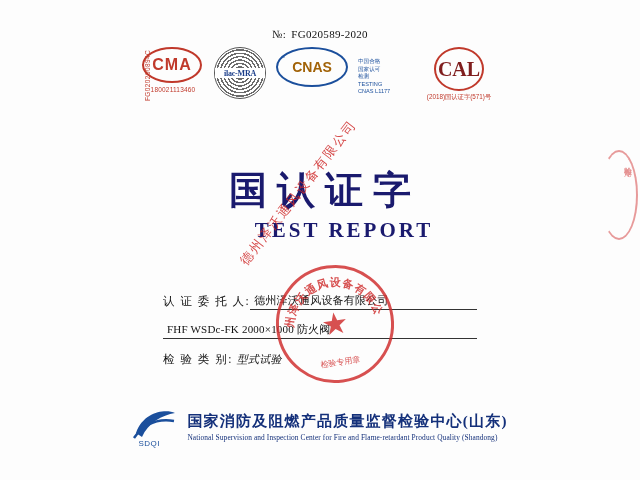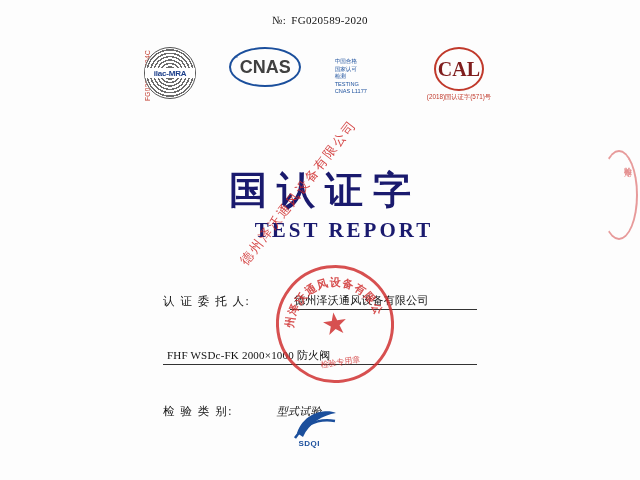--- a/index.html
+++ b/index.html
@@ -18,21 +18,21 @@
   .page {
     position: relative;
     width: 640px;
     height: 480px;
     background: #fdfdfd;
   }
 
   
   .report-no {
     position: absolute;
-    top: 14px;
+    top: 28px;
     left: 0;
     width: 640px;
     text-align: center;
     font-size: 11px;
     color: #111;
     letter-spacing: 0.3px;
   }
   .report-no .label { margin-right: 2px; }
 
   
@@ -113,21 +113,21 @@
   }
   .ilac-band {
     position: absolute;
     left: 0; right: 0;
     top: 40%;
     height: 20%;
     background: #ffffff;
     display: flex;
     align-items: center;
     justify-content: center;
-    font-family: Liberation Sans, sans-serif;
+    font-family: Liberation Serif, serif;
     font-weight: bold;
     font-size: 8px;
     color: #1b3e8a;
     letter-spacing: -0.2px;
   }
 
   
   .logo-cnas {
     width: 74px;
     height: 58px;
@@ -140,22 +140,22 @@
     display: flex;
     align-items: center;
     justify-content: center;
     box-sizing: border-box;
     position: relative;
     overflow: hidden;
   }
   .cnas-text {
     font-family: "Liberation Sans", sans-serif;
     font-weight: bold;
-    font-size: 18px;
-    color: #404040;
+    font-size: 14px;
+    color: #a16207;
     letter-spacing: 0px;
   }
   .cnas-swoosh {
     position: absolute;
     left: -6px;
     top: 6px;
     width: 26px;
     height: 26px;
     border: 2.5px solid #1b4f9c;
     border-radius: 50%;
@@ -235,23 +235,22 @@
   
   .fields {
     position: absolute;
     top: 290px;
     left: 163px;
     width: 314px;
   }
   .field-row {
     display: flex;
     align-items: flex-end;
-    margin-bottom: 35px;
+    margin-bottom: 9px;
     height: 20px;
-    gap: 40px;
   }
   .field-label {
     font-size: 11.5px;
     color: #111;
     white-space: nowrap;
     letter-spacing: 1.5px;
     padding-bottom: 1px;
   }
   .field-value-wrap {
     flex: 1;
@@ -370,21 +369,21 @@
     height: 40px;
     margin-right: 9px;
     position: relative;
   }
   .sdqi-text {
     position: absolute;
     left: 6px;
     bottom: -1px;
     font-size: 8px;
     font-family: "Liberation Sans", sans-serif;
-    font-weight: bold;
+    font-weight: normal;
     color: #1b4f9c;
     letter-spacing: 0.5px;
   }
   .footer-text-cn {
     font-size: 15px;
     font-weight: bold;
     color: #14307a;
     letter-spacing: 1.2px;
     line-height: 1.25;
   }
@@ -403,20 +402,24 @@
 
   <div class="report-no">
     <span class="label">№:</span>
     <span class="value">FG020589-2020</span>
   </div>
 
   <div class="side-code">FG020200894C</div>
 
   <div class="logo-strip">
 
+    <div class="logo logo-cma">
+      <div class="cma-oval">CMA</div>
+      <div class="cma-num">180021113460</div>
+    </div>
 
     <div class="logo logo-ilac">
       <div class="ilac-circle">
         <div class="ilac-band">ilac-MRA</div>
       </div>
     </div>
 
     <div class="logo logo-cnas">
       <div class="cnas-ellipse">
         <span class="cnas-swoosh"></span>
@@ -485,15 +488,19 @@
   <div class="stamp-edge-text">检验专用</div>
 
   <div class="footer">
     <div class="footer-logo">
       <svg width="46" height="34" viewBox="0 0 46 34">
         <path d="M4 26 C 12 4, 34 2, 43 6 C 30 8, 16 16, 10 30 Z" fill="#1b4f9c"></path>
         <path d="M2 31 C 14 14, 30 12, 42 14" stroke="#1b4f9c" stroke-width="2.5" fill="none"></path>
       </svg>
       <span class="sdqi-text">SDQI</span>
     </div>
+    <div>
+      <div class="footer-text-cn">国家消防及阻燃产品质量监督检验中心(山东)</div>
+      <div class="footer-text-en">National Supervision and Inspection Center for Fire and Flame-retardant Product Quality (Shandong)</div>
+    </div>
   </div>
 
 </div>
 
 </body></html>

